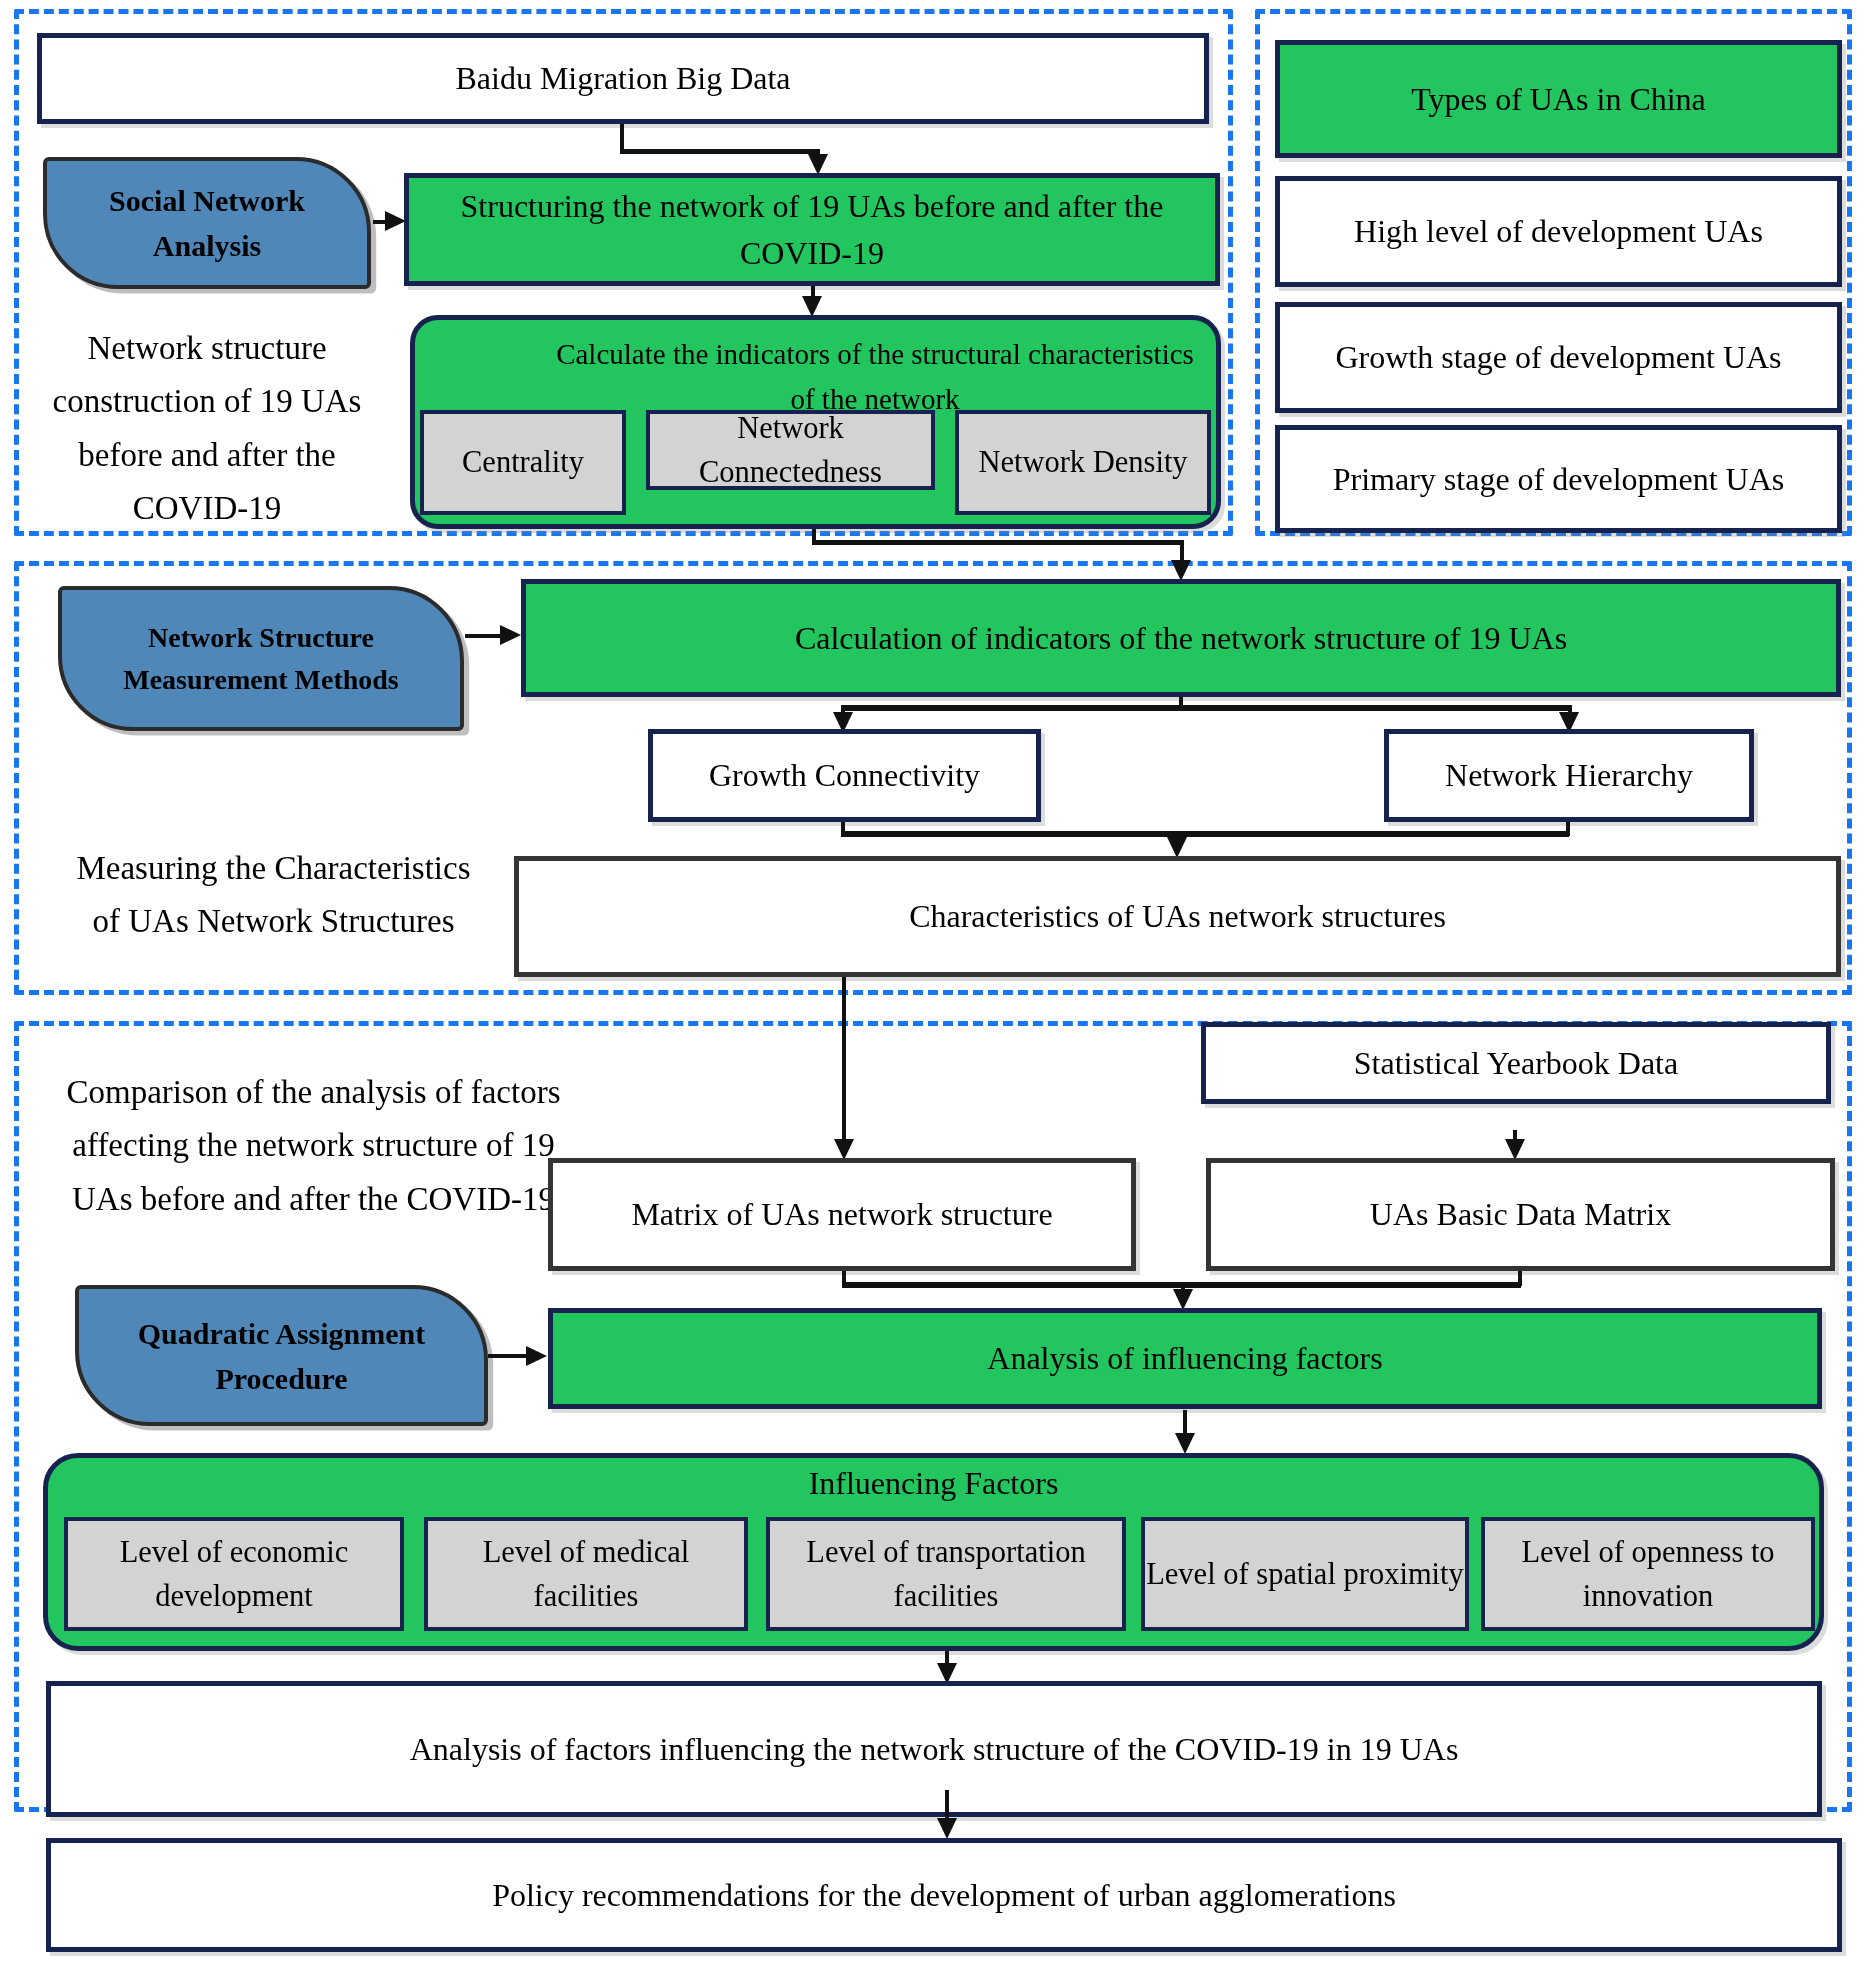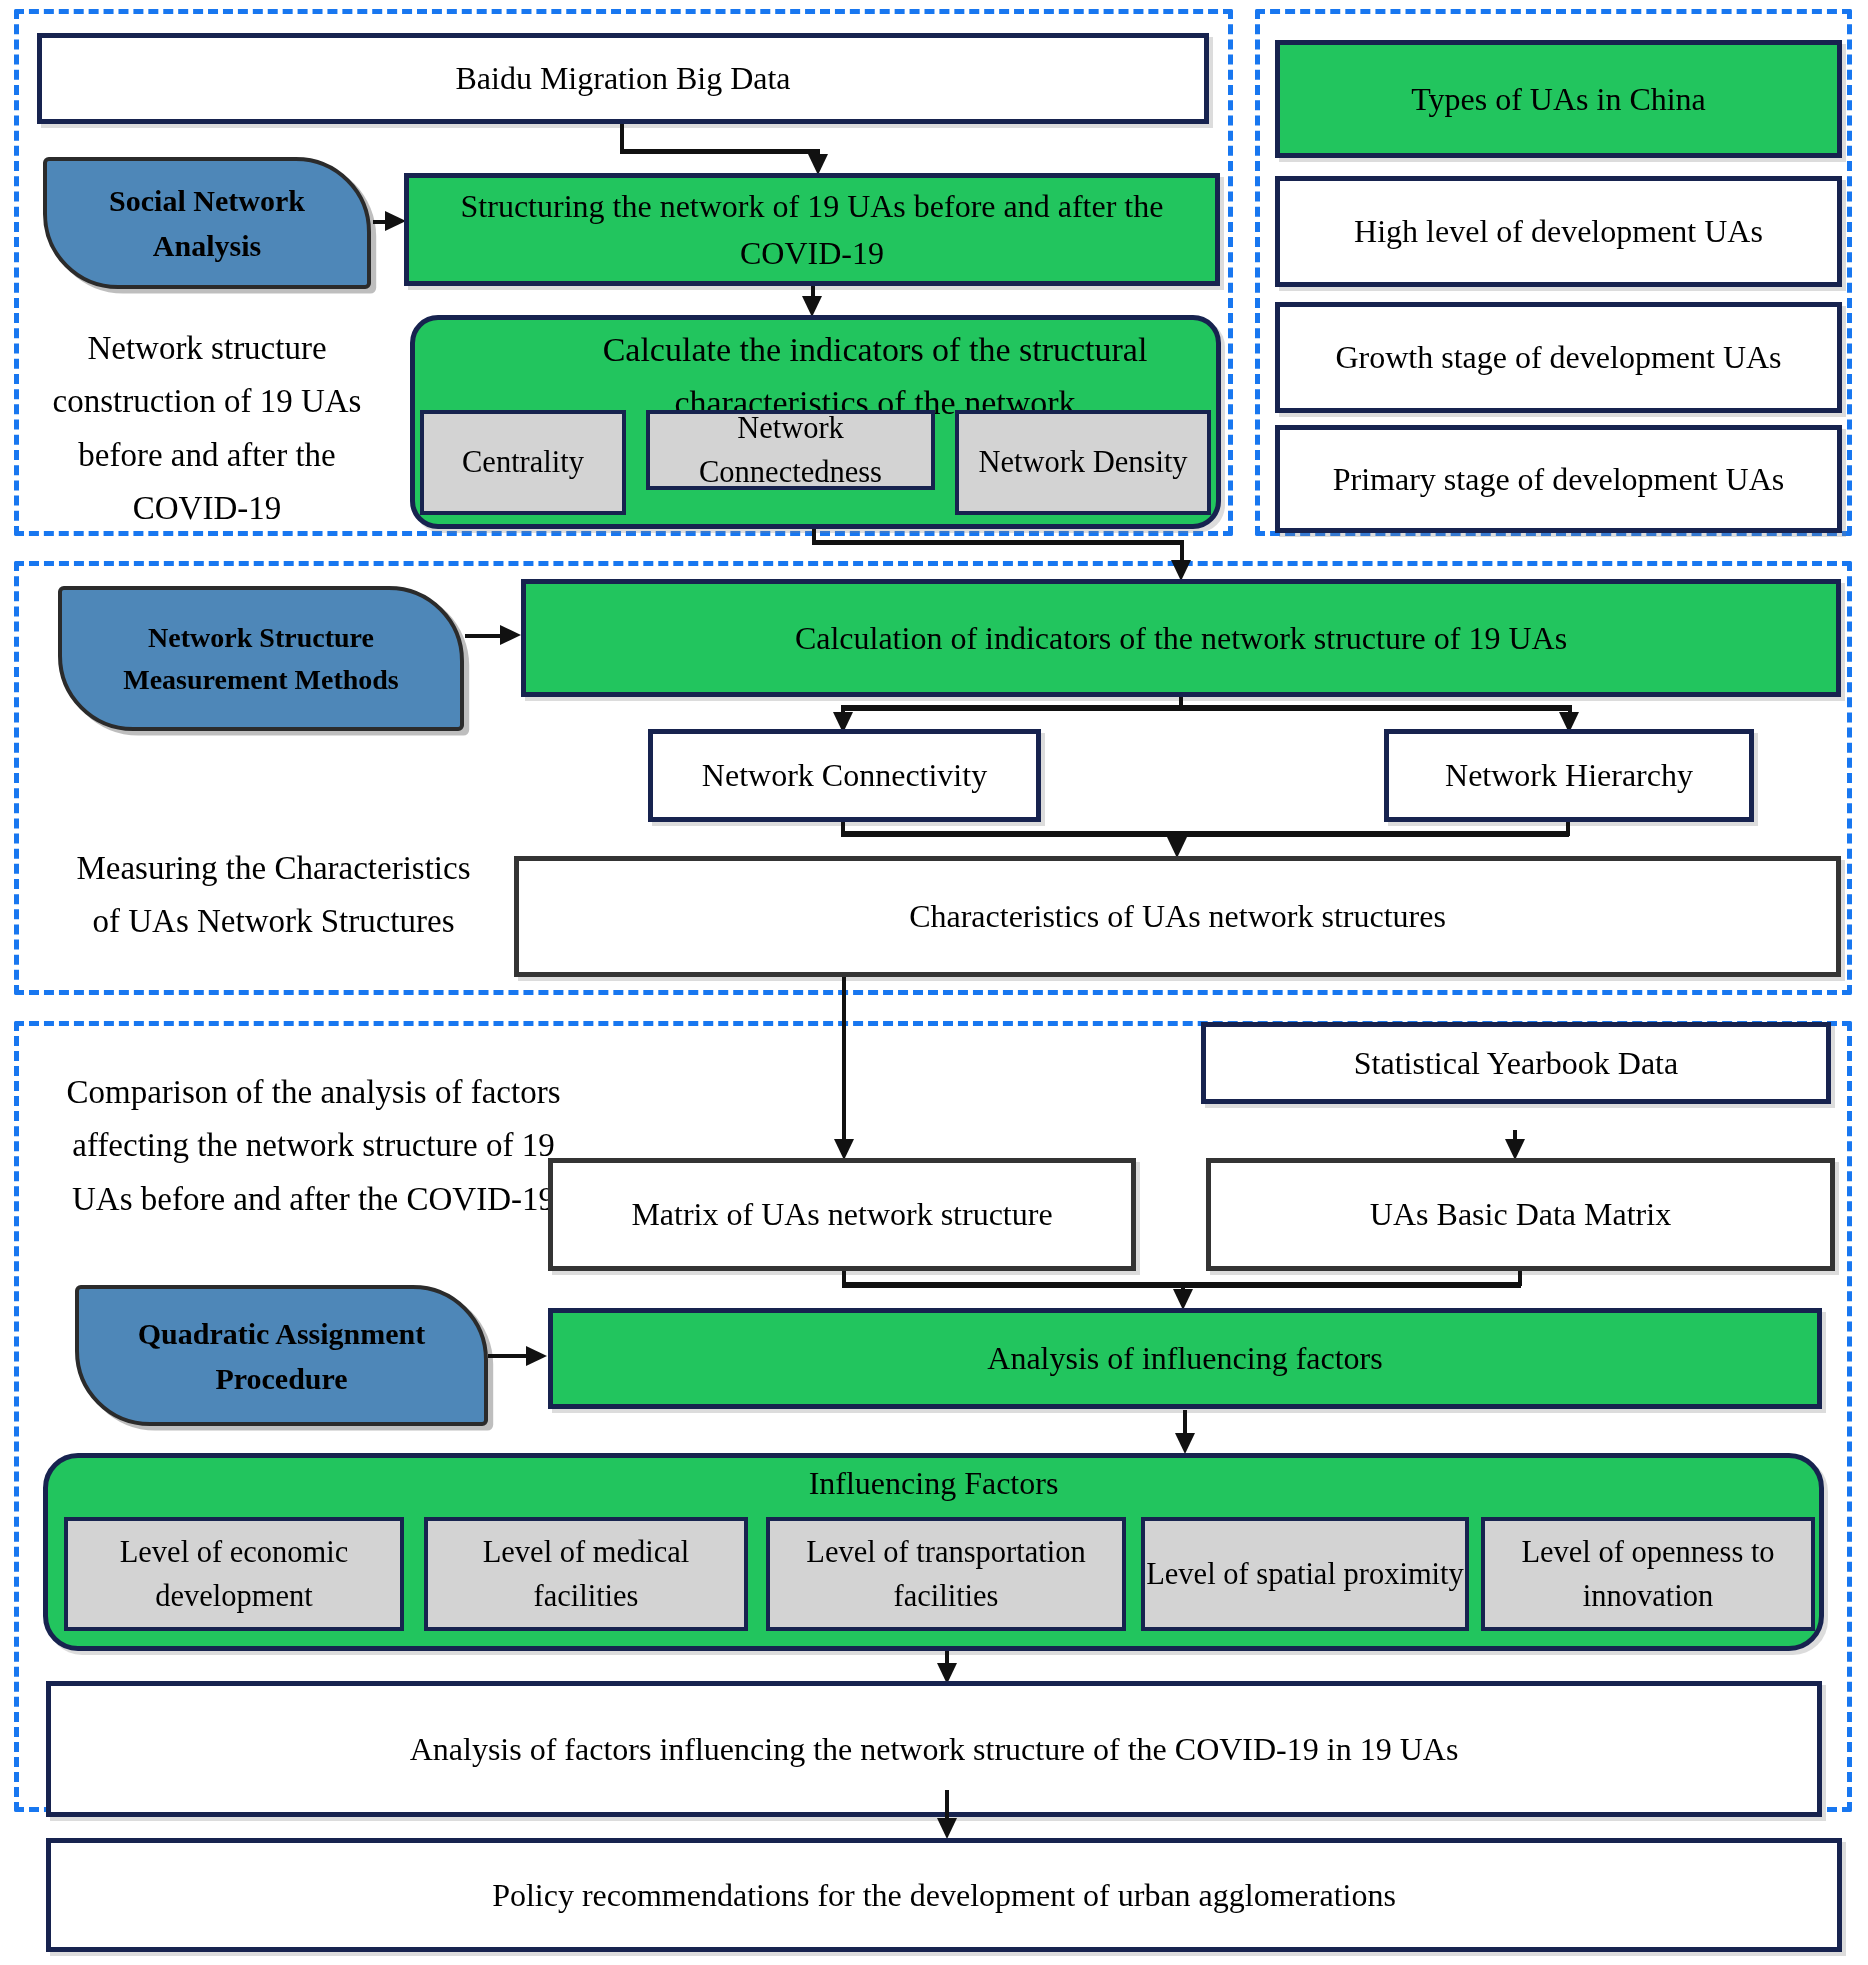--- a/index.html
+++ b/index.html
@@ -45,22 +45,22 @@
     text-align:center;font-size:33px;line-height:1.62;
   }
   .vline{position:absolute;background:#111;}
   .hline{position:absolute;background:#111;}
   .ah-down{position:absolute;width:0;height:0;
     border-left:10.4px solid transparent;border-right:10.4px solid transparent;
     border-top:21px solid #111;}
   .ah-right{position:absolute;width:0;height:0;
     border-top:10.4px solid transparent;border-bottom:10.4px solid transparent;
     border-left:21px solid #111;}
-  .calc-title{position:absolute;left:410px;top:324px;width:930px;
-    text-align:center;font-size:34px;line-height:1.55;}
+  .calc-title{position:absolute;left:410px;top:332px;width:930px;
+    text-align:center;font-size:29px;line-height:1.55;}
   .calc-title>div{max-width:645px;margin:0 auto;}
   .inf-title{position:absolute;left:43px;top:1465px;width:1781px;
     text-align:center;font-size:32px;}
 </style>
 </head>
 <body>
 
 <div class="canvas">
 
   <div class="dash" style="left:14.4px;top:8.6px;width:1209px;height:517px;"></div>
@@ -138,21 +138,21 @@
   </div>
 
   <div class="vline" style="left:1179px;top:697px;width:3.5px;height:12.7px;"></div>
   <div class="hline" style="left:841px;top:705px;width:731px;height:5.8px;"></div>
   <div class="vline" style="left:841px;top:708px;width:3.5px;height:7px;"></div>
   <div class="vline" style="left:1568px;top:708px;width:3.5px;height:7px;"></div>
   <div class="ah-down" style="left:833px;top:712px;"></div>
   <div class="ah-down" style="left:1559px;top:712px;"></div>
 
   <div class="box white" style="left:648px;top:729px;width:393px;height:93px;">
-    <span>Network Connectivity</span>
+    <span>Growth Connectivity</span>
   </div>
   <div class="box white" style="left:1384px;top:729px;width:370px;height:93px;align-items:center;">
     <span>Network Hierarchy</span>
   </div>
 
   <div class="vline" style="left:841px;top:822px;width:3.5px;height:14px;"></div>
   <div class="vline" style="left:1566px;top:822px;width:3.5px;height:14px;"></div>
   <div class="hline" style="left:841px;top:831px;width:728px;height:6.3px;"></div>
   <div class="vline" style="left:1176px;top:835px;width:3.5px;height:5.8px;"></div>
   <div class="ah-down" style="left:1167px;top:837px;"></div>

